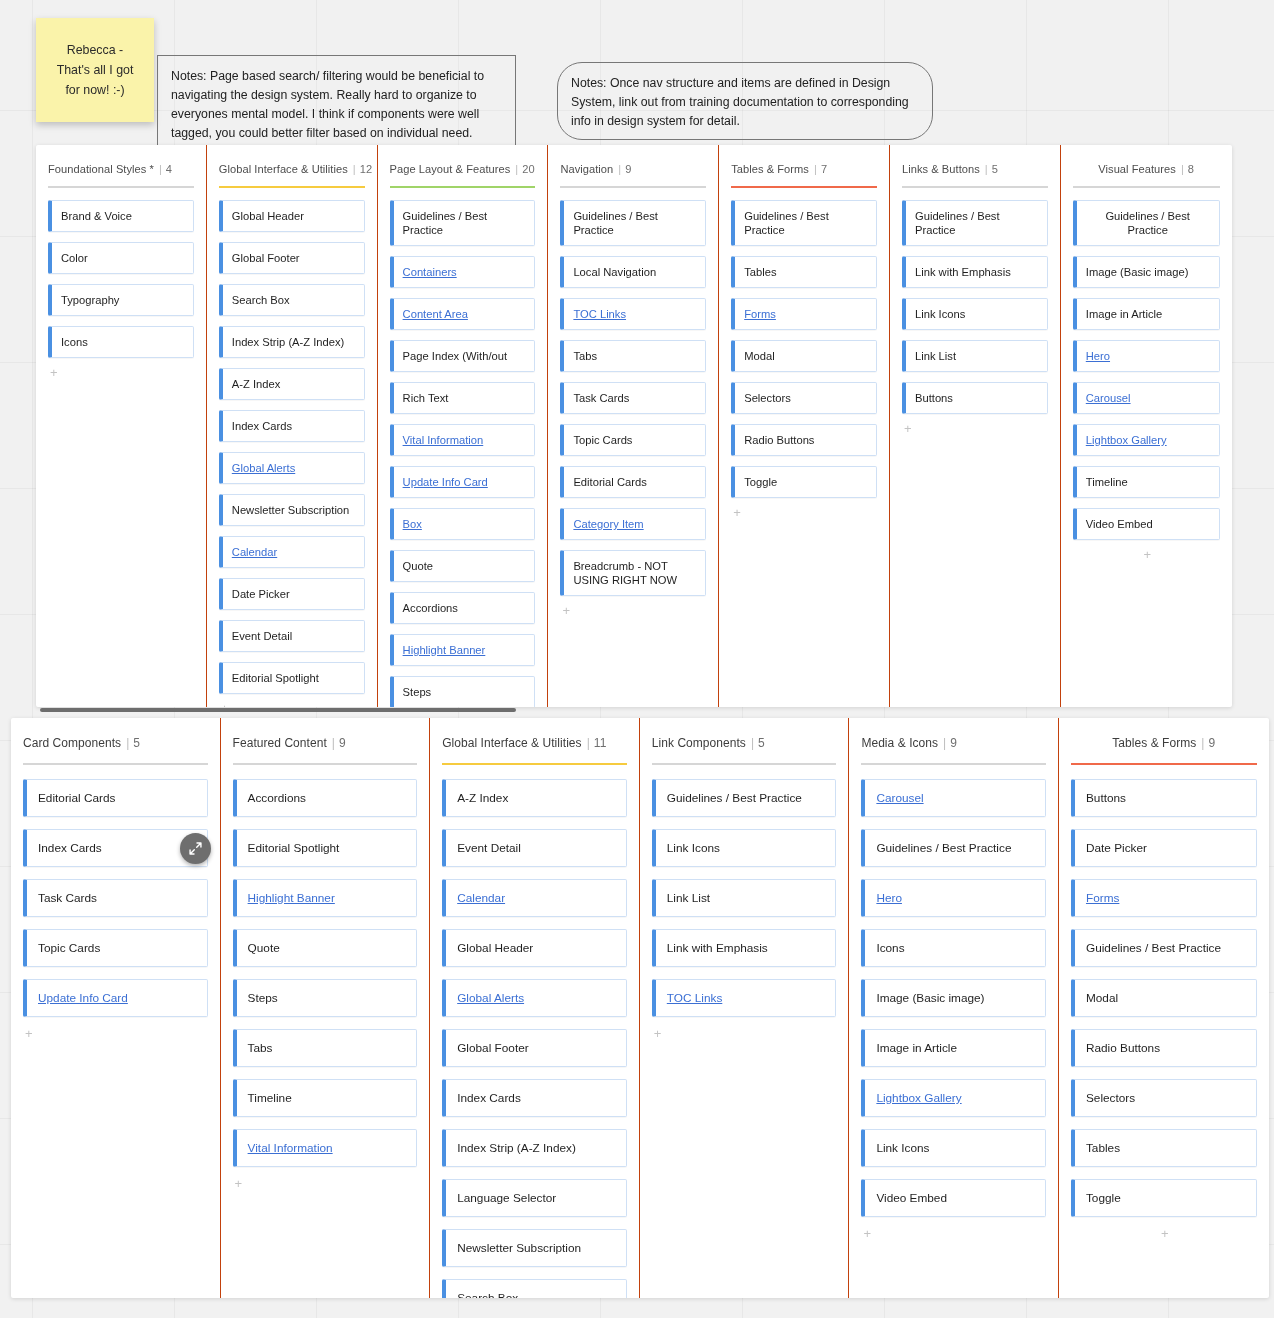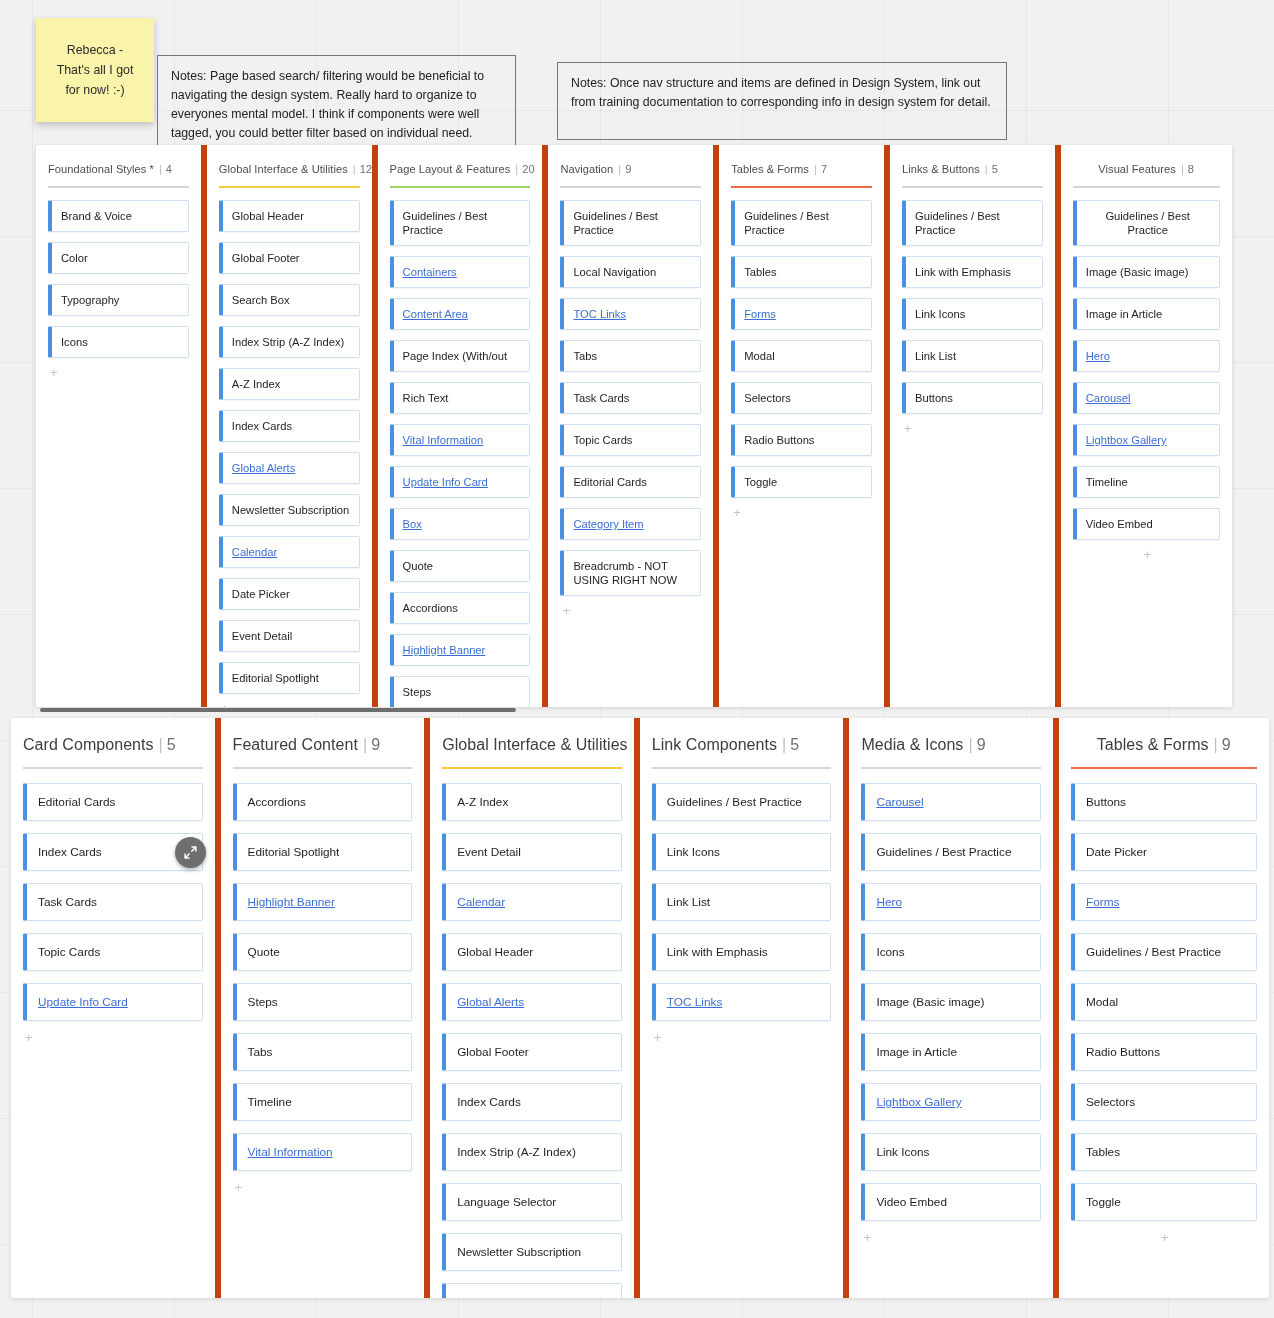--- a/index.html
+++ b/index.html
@@ -44,21 +44,21 @@
   .note-box {
     position: absolute;
     border: 1px solid #777;
     background: rgba(255,255,255,0.06);
     font-size: 12.3px;
     line-height: 19px;
     color: #222;
     padding: 11px 13px;
   }
   #note-1 { left: 157px; top: 55px;  width: 359px; height: 106px; }
-  #note-2 { left: 557px; top: 62px;  width: 450px; height: 78px; }
+  #note-2 { left: 557px; top: 62px;  width: 376px; height: 78px; border-radius: 25px; }
 
   
   .board {
     position: absolute;
     background: #ffffff;
     box-shadow: 0 1px 4px rgba(0,0,0,0.13);
     display: flex;
   }
   #board-top {
     left: 36px; top: 145px;
@@ -77,36 +77,36 @@
     left: 40px; top: 708px;
     width: 476px; height: 4px;
     background: #6d6d6d;
     border-radius: 2px;
   }
 
   
   .column {
     position: relative;
     padding: 18px 12px 0 12px;
-    border-right: 6px solid #c2410c;
+    border-right: 1px solid #c2410c;
     overflow: hidden;
   }
   .column:last-child { border-right: none; text-align: center; }
 
   #board-top .column  { width: 170.8px; }
   #board-bottom .column { width: 209.6px; }
 
   .col-title {
     font-size: 11.1px;
     color: #4d4d4d;
     letter-spacing: 0.05px;
     white-space: nowrap;
     margin-bottom: 11px;
   }
-  #board-bottom .col-title { font-size: 16px; color: #3d3d3d; margin-bottom: 13px; }
+  #board-bottom .col-title { font-size: 12px; color: #3d3d3d; margin-bottom: 13px; }
   .col-title .sep { color: #bdbdbd; margin: 0 4px 0 5px; }
   .col-title .count { color: #6f6f6f; }
 
   .col-rule {
     height: 2px;
     background: #d6d6d6;
     margin-bottom: 12px;
   }
   .col-rule.gray   { background: #d6d6d6; }
   .col-rule.yellow { background: #f6cb3f; }

